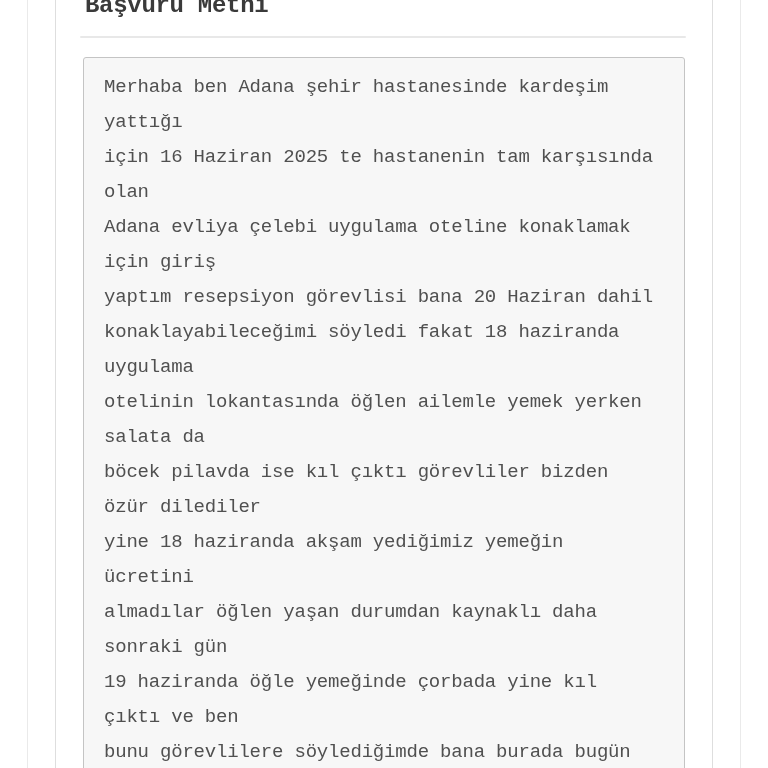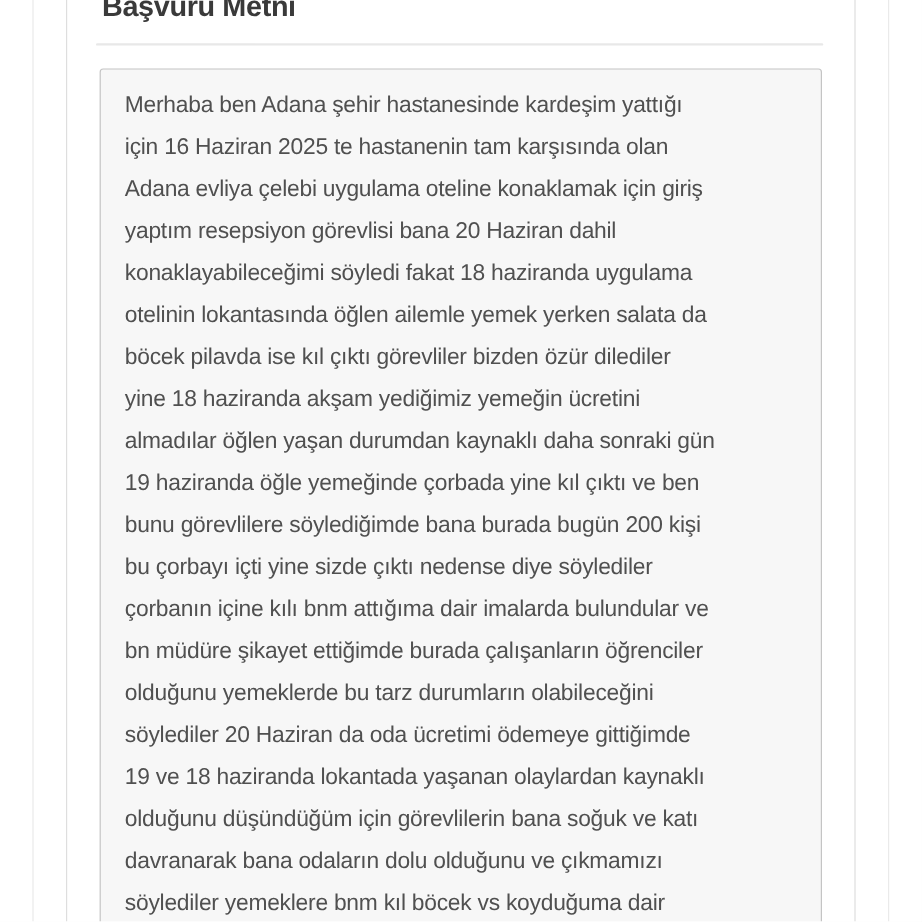--- a/index.html
+++ b/index.html
@@ -6,21 +6,21 @@
     margin: 0;
     padding: 0;
     background: #ffffff;
   }
   .viewport {
     position: relative;
     width: 768px;
     height: 768px;
     overflow: hidden;
     background: var(--page-bg, #ffffff);
-    font-family: Liberation Sans, sans-serif;
+    font-family: Liberation Mono, monospace;
   }
   .outer-frame {
     position: absolute;
     left: 27px;
     top: -40px;
     width: 712px;
     height: 870px;
     border-left: 1px solid var(--outer-border, #eaeaea);
     border-right: 1px solid var(--outer-border, #eaeaea);
     background: #ffffff;

